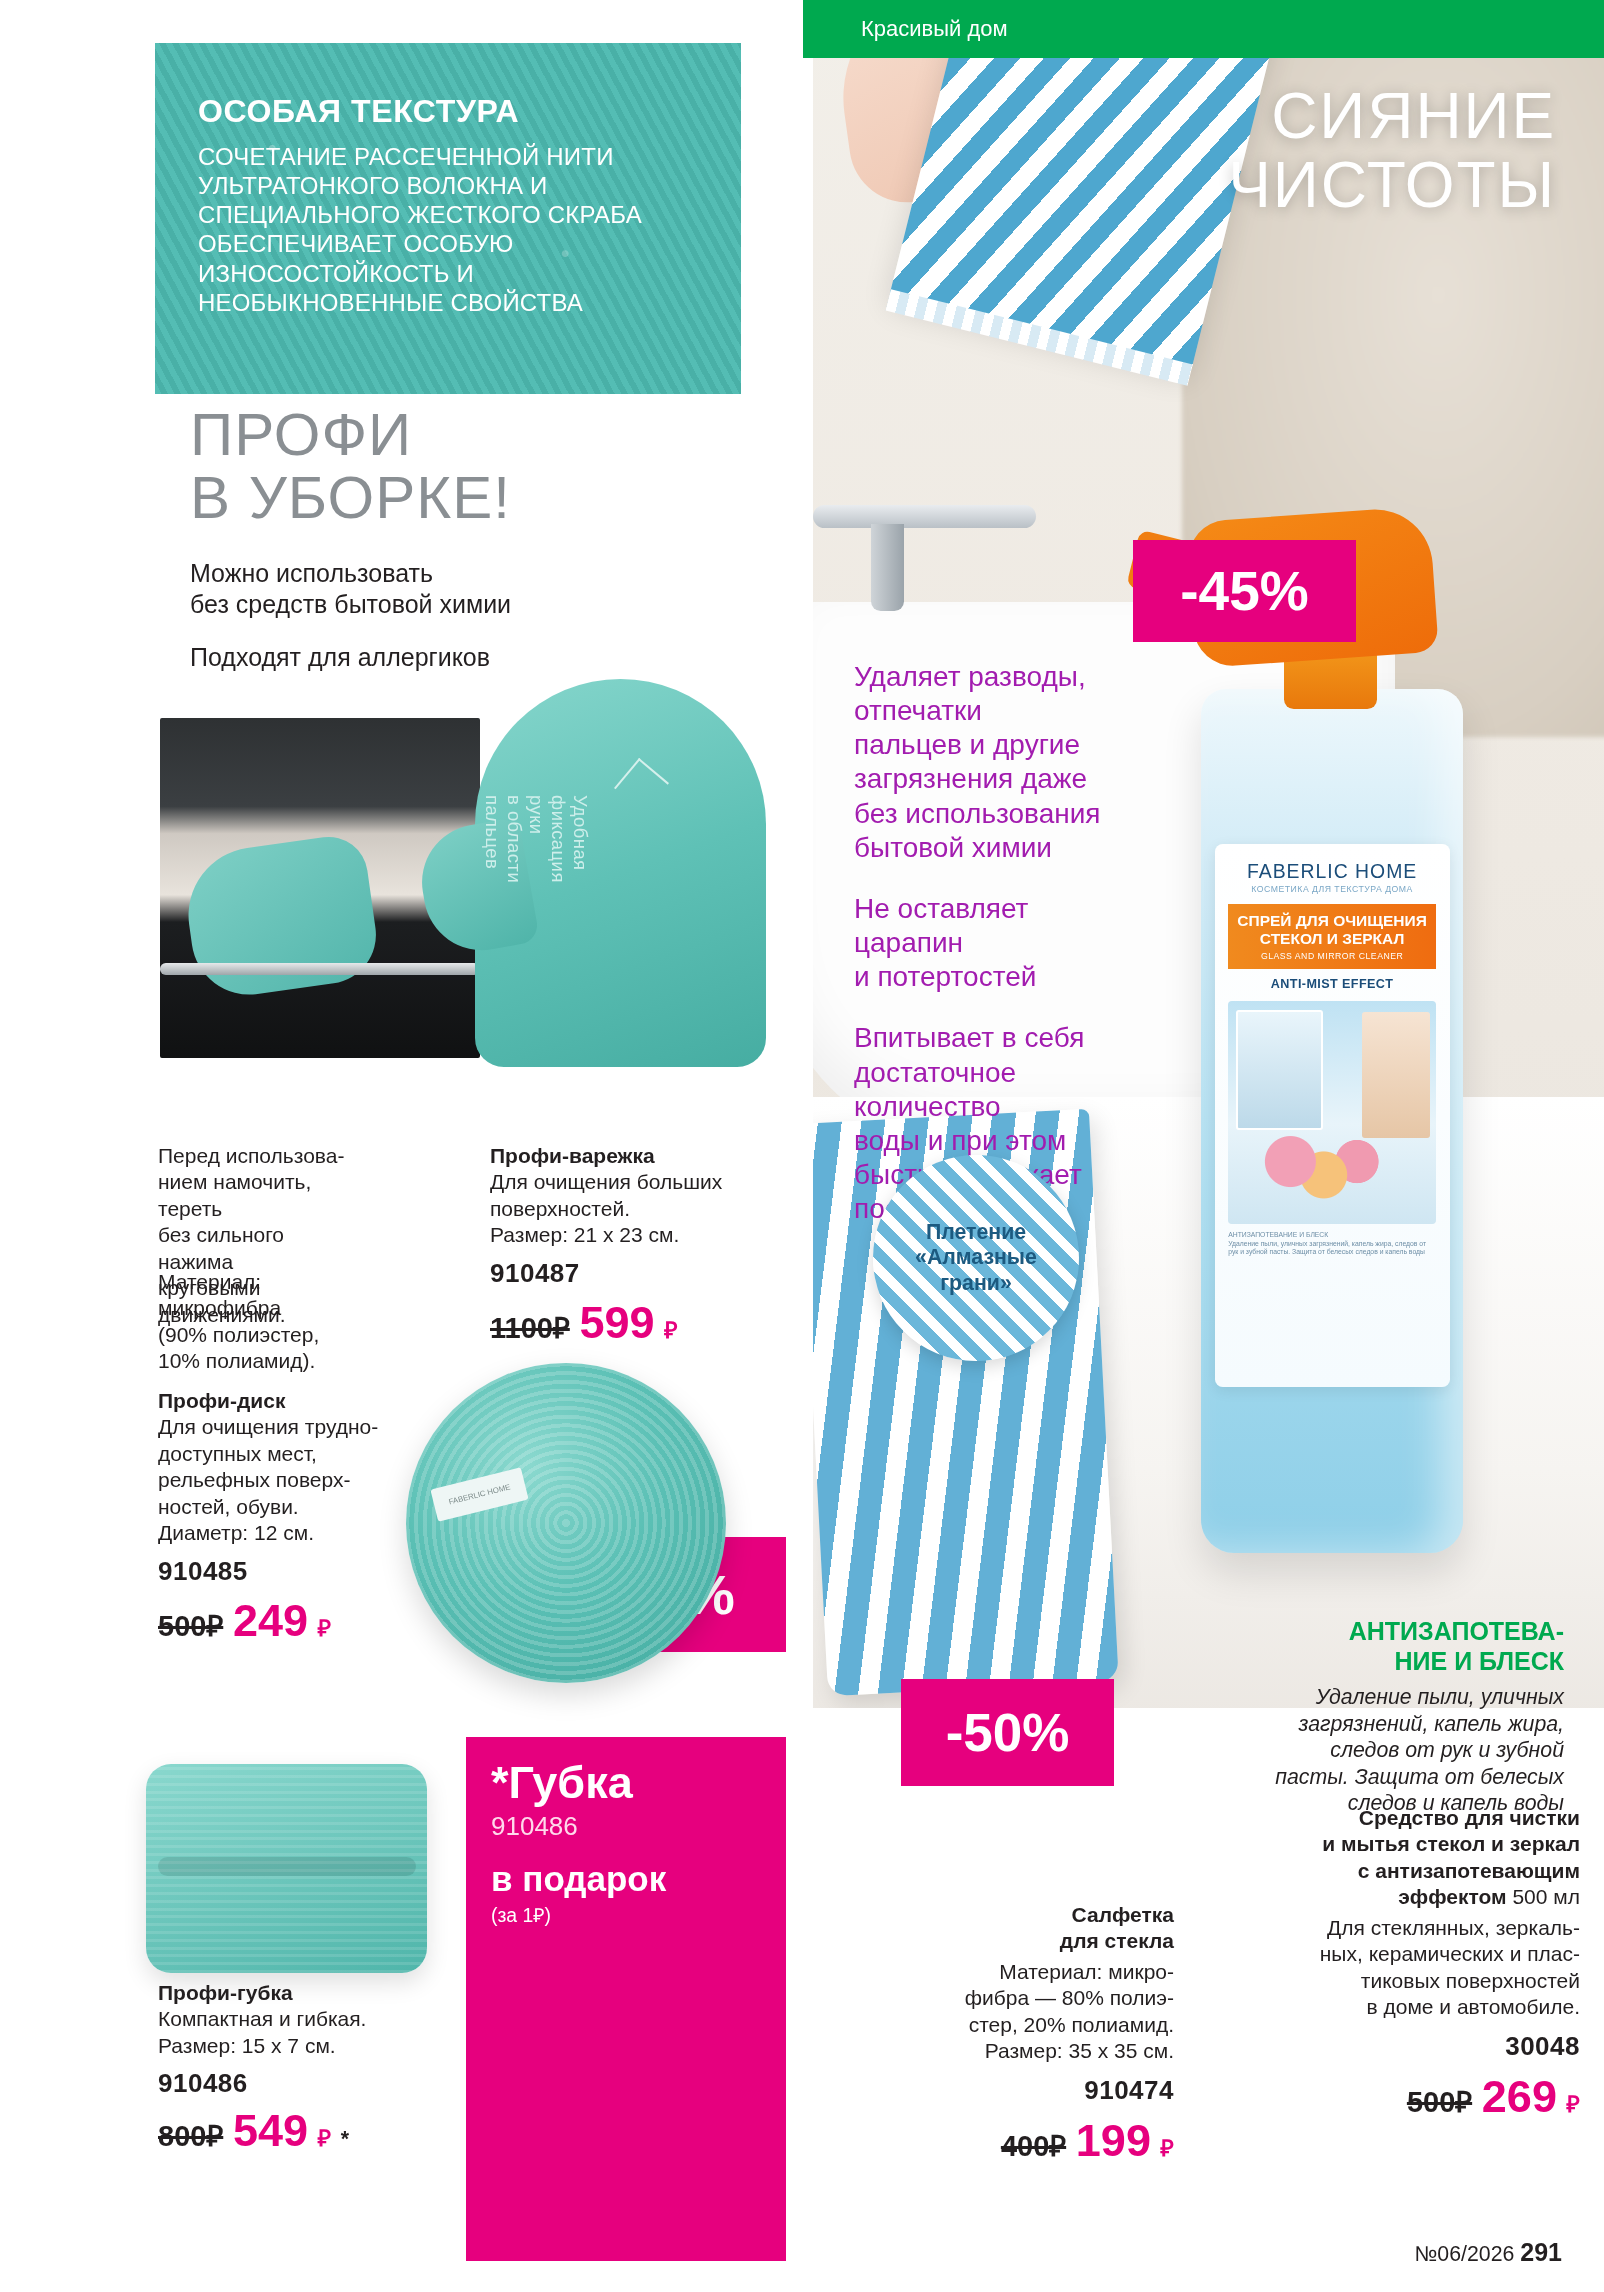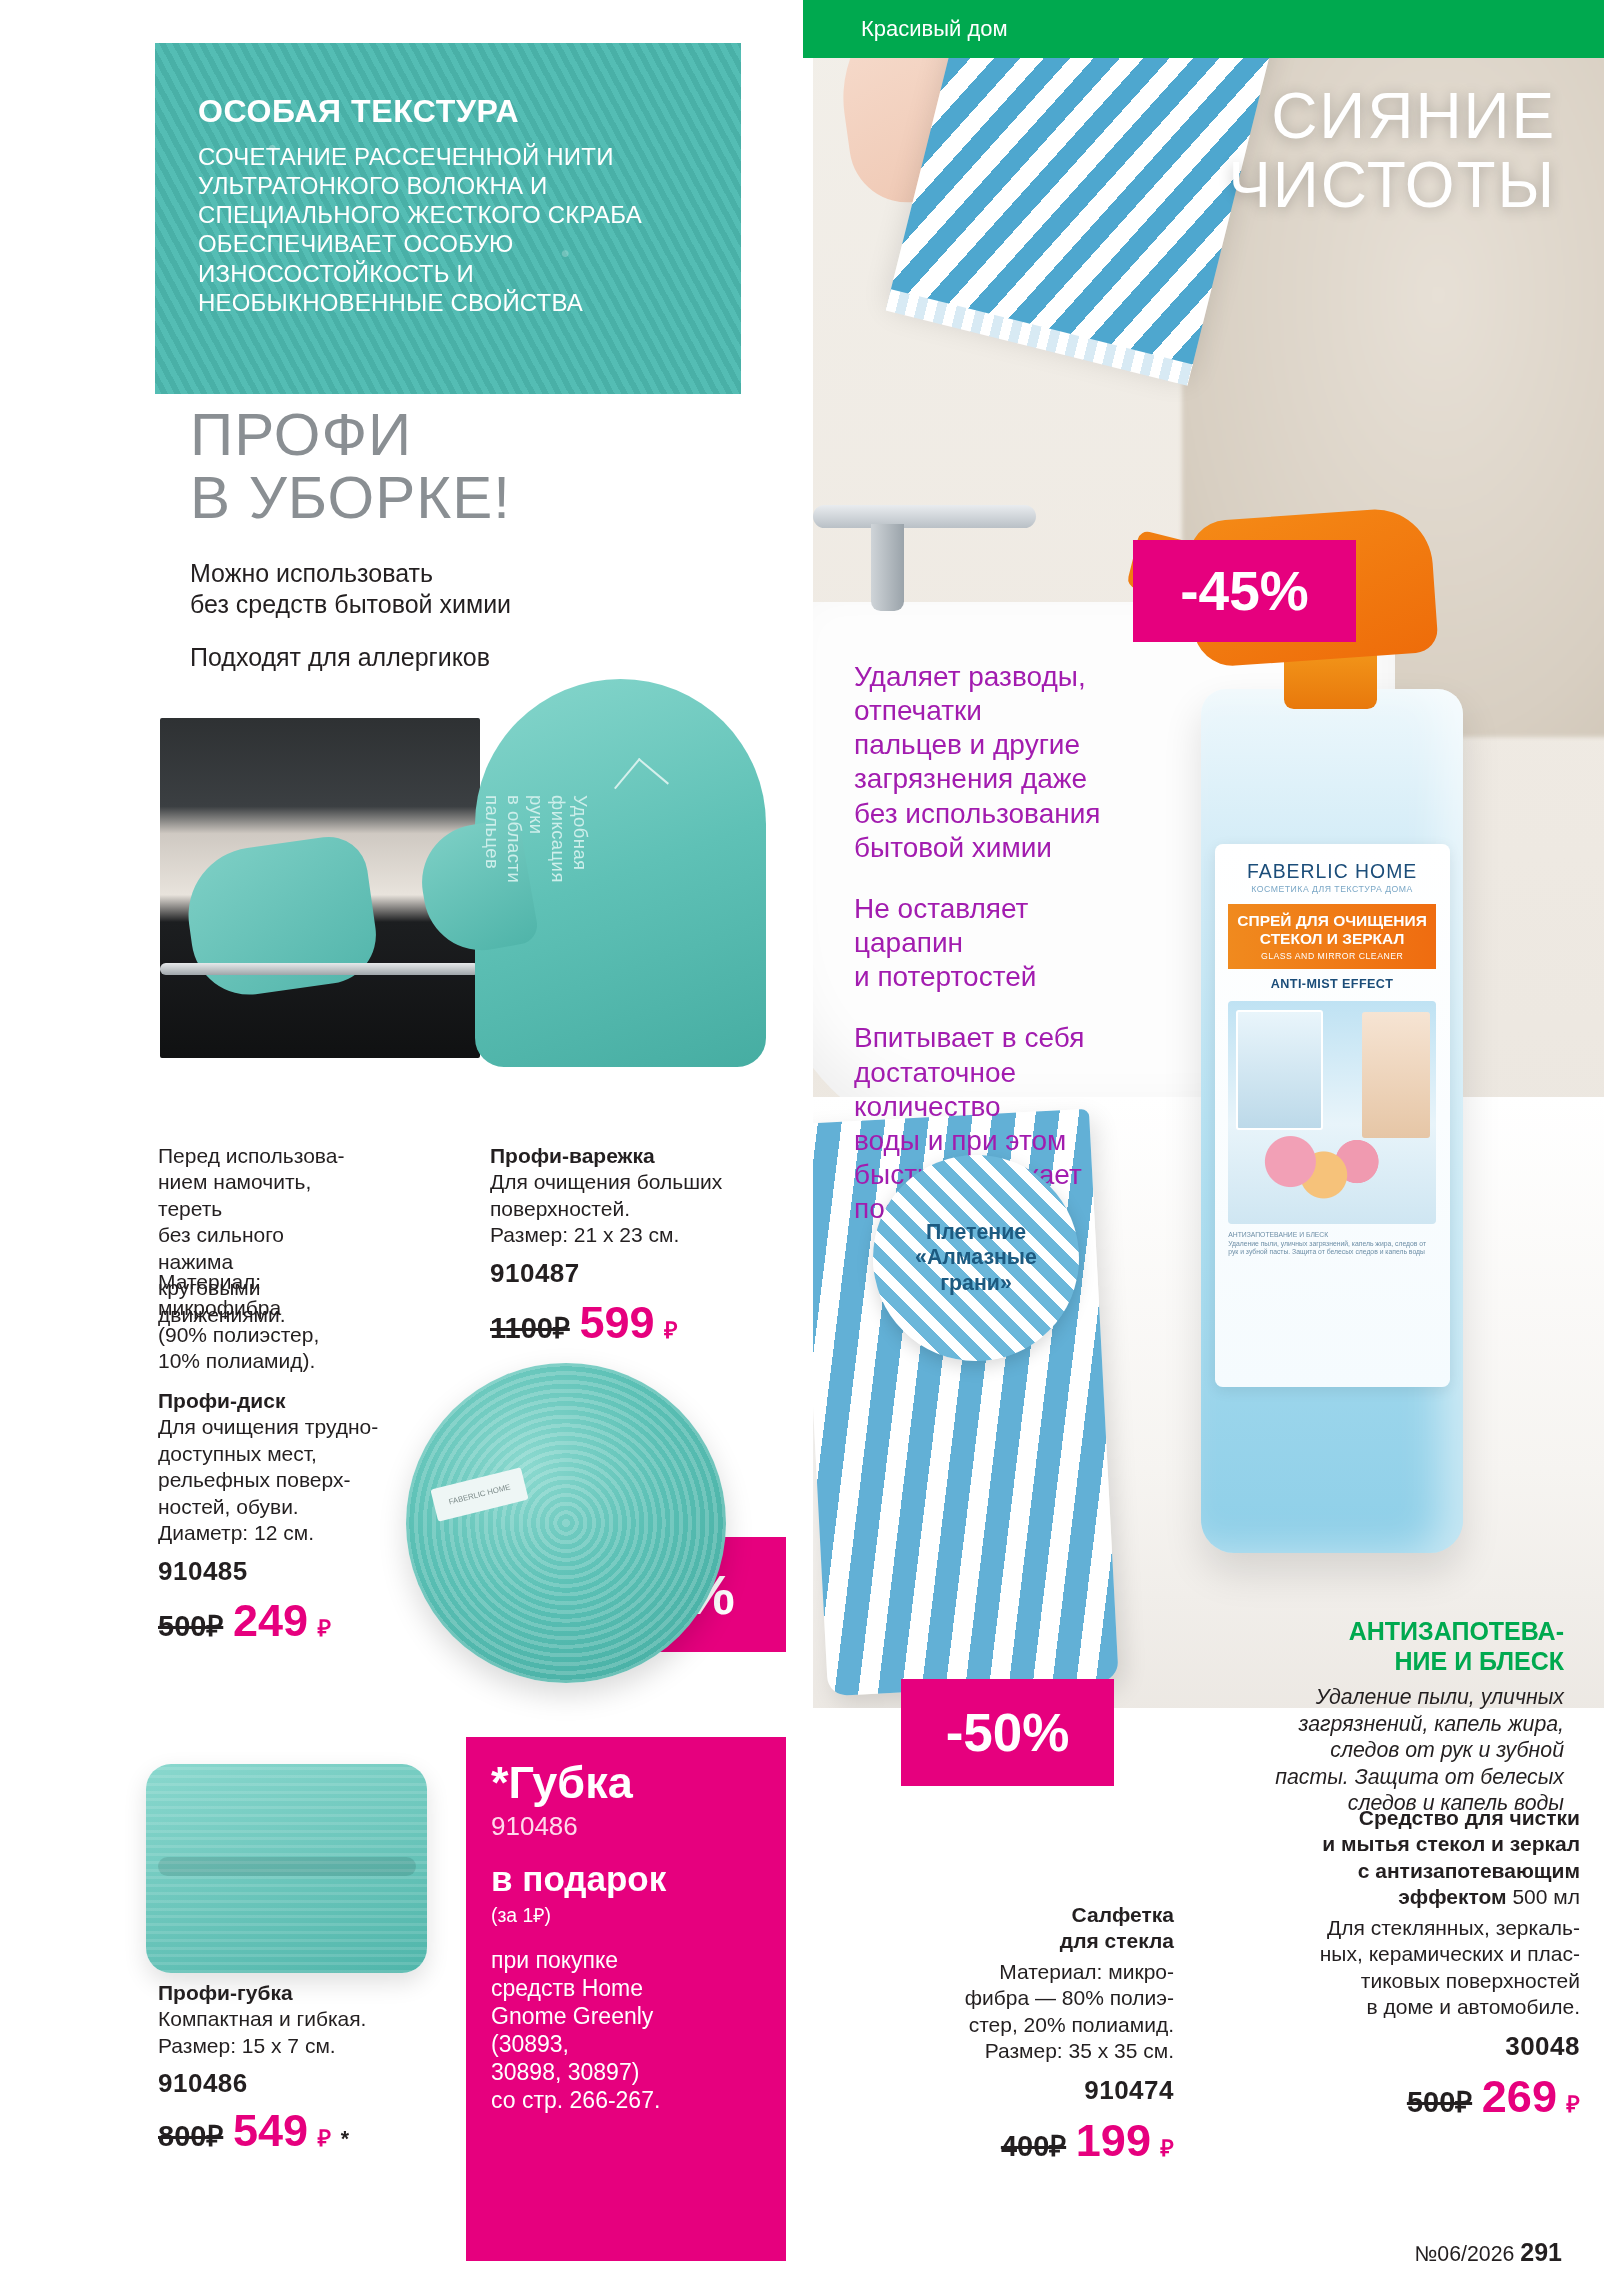--- a/index.html
+++ b/index.html
@@ -438,26 +438,20 @@
     <span class="rub">₽</span>
     <span class="rub-dark">*</span>
   </div>
 </div>
 
 <div class="gift">
   <div class="g1">*Губка</div>
   <div class="g2">910486</div>
   <div class="g3">в подарок</div>
   <div class="g4">(за 1₽)</div>
-  <div class="g5" style="white-space:pre-line">при покупке
-средств Home
-Gnome Greenly
-(30893,
-30898, 30897)
-со стр. 266-267.</div>
 </div>
 
 <div class="feature-list">
   <div style="white-space:pre-line">Удаляет разводы,
 отпечатки
 пальцев и другие
 загрязнения даже
 без использования
 бытовой химии</div>
   <div style="white-space:pre-line">Не оставляет

